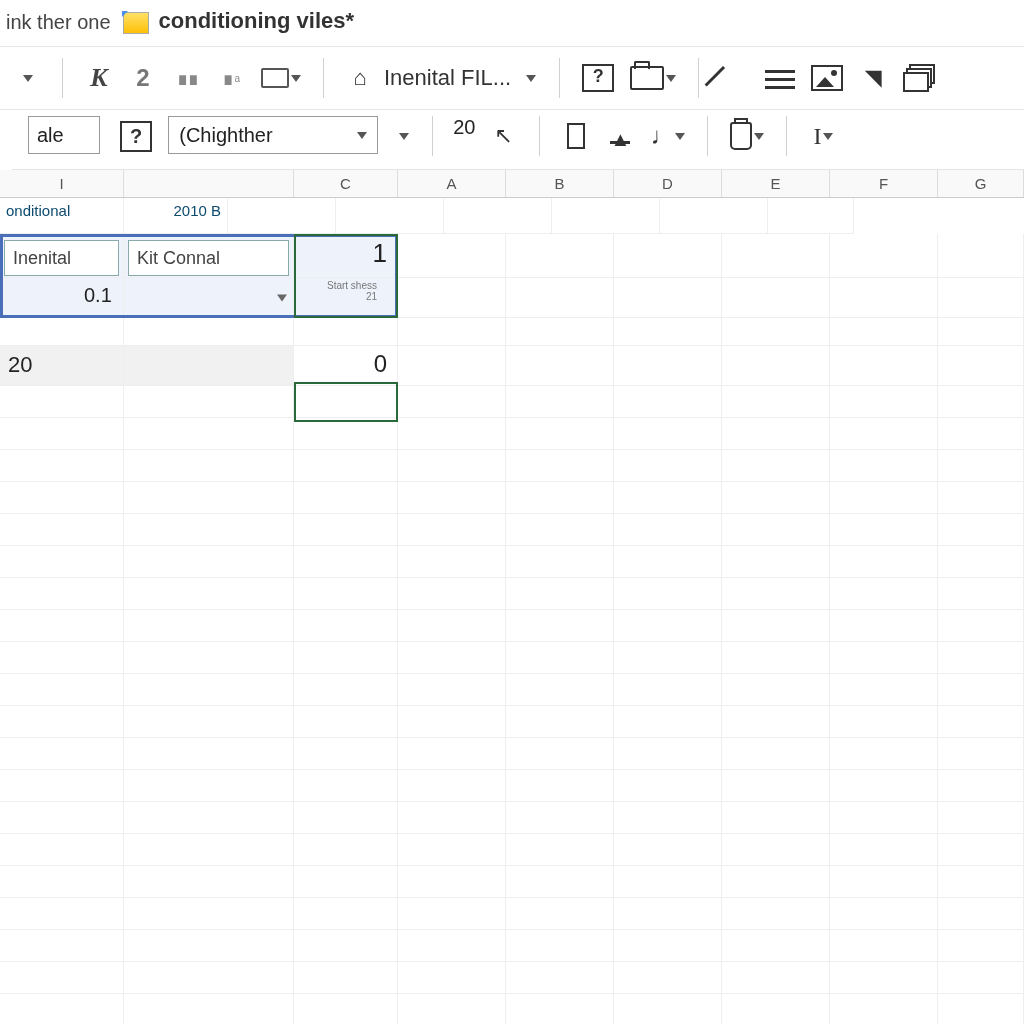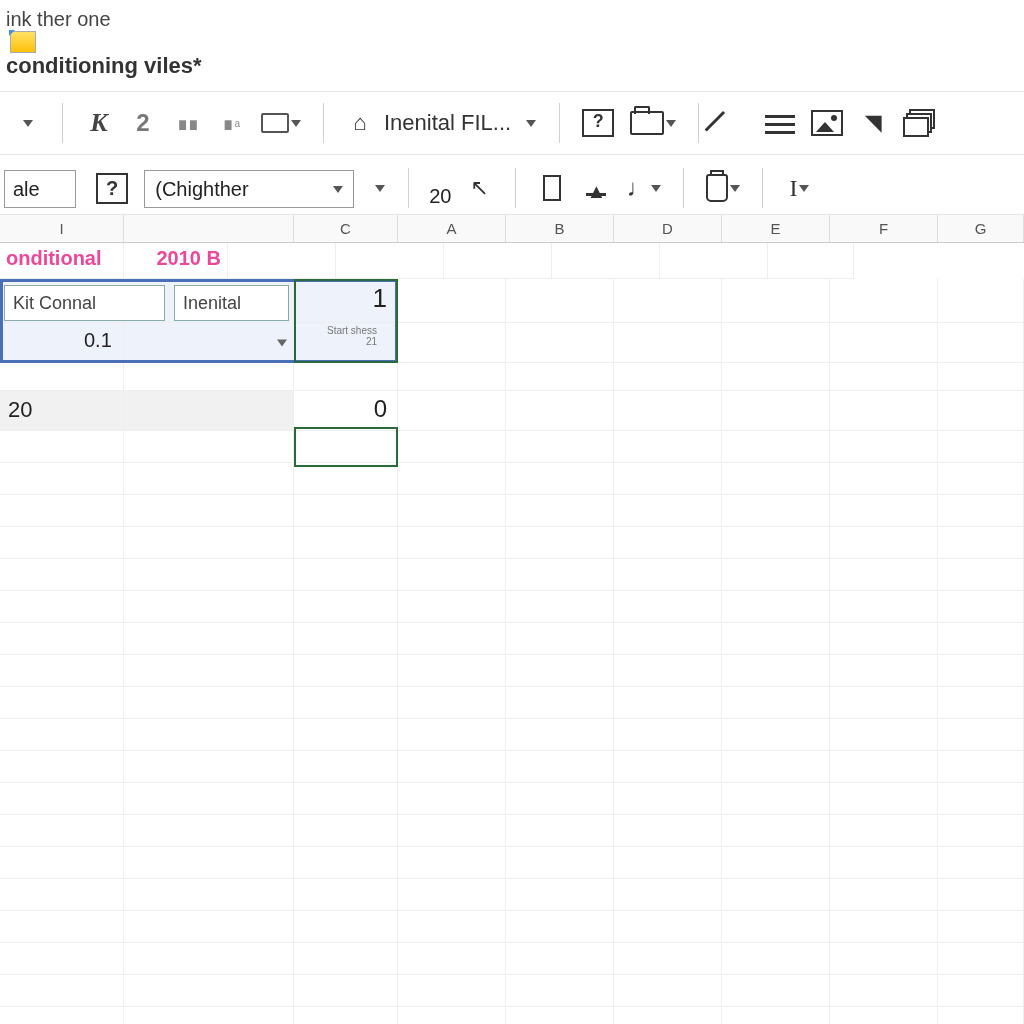--- a/index.html
+++ b/index.html
@@ -1,26 +1,26 @@
 <!DOCTYPE html>
 <html><head>
 <meta charset="utf-8">
 <style>
 * { box-sizing: border-box; margin: 0; padding: 0; }
 body { font-family: Arial, sans-serif; background: #fff; width: 1024px; height: 1024px; overflow: hidden; color: #222; }
 
 
-.titlebar { display: flex; align-items: flex-start; padding: 8px 6px 12px 6px; font-size: 22px; font-weight: 600; color: #333; flex-direction: column; }
+.titlebar { display: flex; align-items: flex-end; padding: 8px 6px 12px 6px; font-size: 22px; font-weight: 600; color: #333; }
 .titlebar .pre { font-weight: 400; font-size: 20px; color: #444; margin-right: 8px; }
 .titlebar .ficon { width: 26px; height: 22px; background: linear-gradient(#ffe066, #ffc107); border: 1px solid #aaa; margin: 0 10px 0 4px; position: relative; }
 .titlebar .ficon::before { content: ''; position: absolute; left: -2px; top: -2px; width: 0; height: 0; border-left: 6px solid #4a90e2; border-bottom: 6px solid transparent; }
 
 
 .toolbar { display: flex; align-items: center; border-top: 1px solid #e5e5e5; border-bottom: 1px solid #e5e5e5; padding: 6px 4px; height: 64px; }
-.toolbar2 { display: flex; align-items: flex-end; border-bottom: 1px solid #e5e5e5; padding: 6px 4px; height: 60px; }
+.toolbar2 { display: flex; align-items: flex-start; border-bottom: 1px solid #e5e5e5; padding: 6px 16px; height: 60px; margin-left: 12px; }
 .tb-sep { width: 1px; height: 40px; background: #d0d0d0; margin: 0 14px; }
 .tb-btn { display: inline-flex; align-items: center; justify-content: center; min-width: 36px; height: 40px; margin: 0 4px; padding: 0 4px; cursor: pointer; color: #333; font-size: 20px; }
 .tb-btn.sm { min-width: 24px; font-size: 16px; }
 .caret { display: inline-block; margin-left: 4px; width: 0; height: 0; border-left: 5px solid transparent; border-right: 5px solid transparent; border-top: 7px solid #555; }
 .lbl { font-size: 22px; color: #333; margin: 0 2px; }
 .sq { display: inline-block; width: 32px; height: 28px; border: 2px solid #333; position: relative; }
 .sq.q::after { content: '?'; position: absolute; left: 50%; top: 50%; transform: translate(-50%, -55%); font-weight: 700; font-size: 18px; }
 .folder { display: inline-block; width: 34px; height: 24px; border: 2px solid #333; border-radius: 2px; position: relative; }
 .folder::before { content: ''; position: absolute; left: 2px; top: -7px; width: 12px; height: 6px; border: 2px solid #333; border-bottom: none; border-radius: 2px 2px 0 0; }
 .stack { position: relative; display: inline-block; width: 34px; height: 28px; }
@@ -65,21 +65,21 @@
 .cG { width: 86px; }
 
 
 .r-hdr { height: 36px; }
 .r-box { height: 44px; }
 .r-drop { height: 40px; }
 .r-gap { height: 28px; }
 .r-20 { height: 40px; }
 
 
-.hdr-cell { font-weight: 700; font-size: 20px; color: #ec4899; display: flex; align-items: flex-start; padding: 4px 6px; }
+.hdr-cell { font-weight: 400; font-size: 15px; color: #0c4a6e; display: flex; align-items: flex-start; padding: 4px 6px; }
 
 
 .blue-outline { position: absolute; left: 0; top: 36px; width: 398px; height: 84px; border: 3px solid #4a6fb8; pointer-events: none; z-index: 5; }
 
 .green-outline { position: absolute; left: 294px; top: 36px; width: 104px; height: 84px; border: 2px solid #2a6a3a; pointer-events: none; z-index: 6; }
 .green-cell { position: absolute; left: 294px; top: 184px; width: 104px; height: 40px; border: 2px solid #2a6a3a; pointer-events: none; z-index: 6; }
 
 
 .fill-blue { background: #eef3fb; }
 
@@ -213,25 +213,25 @@
     <div class="cell c2 hdr-cell" style="justify-content:flex-end;">2010 B</div>
     <div class="cell cA"></div>
     <div class="cell cB"></div>
     <div class="cell cD"></div>
     <div class="cell cE"></div>
     <div class="cell cF"></div>
     <div class="cell cG"></div>
   </div>
 
   <div class="row r-box">
+    <div class="cell c0 fill-blue" style="padding:2px;">
+      <div class="inbox">Inenital</div>
+    </div>
     <div class="cell c1 fill-blue" style="padding:2px;">
       <div class="inbox">Kit Connal</div>
-    </div>
-    <div class="cell c0 fill-blue" style="padding:2px;">
-      <div class="inbox">Inenital</div>
     </div>
     <div class="cell c2 fill-blue" style="text-align:right;font-size:26px;padding:4px 10px;">
       <span>1</span>
     </div>
     <div class="cell cA"></div>
     <div class="cell cB"></div>
     <div class="cell cD"></div>
     <div class="cell cE"></div>
     <div class="cell cF"></div>
     <div class="cell cG"></div>

